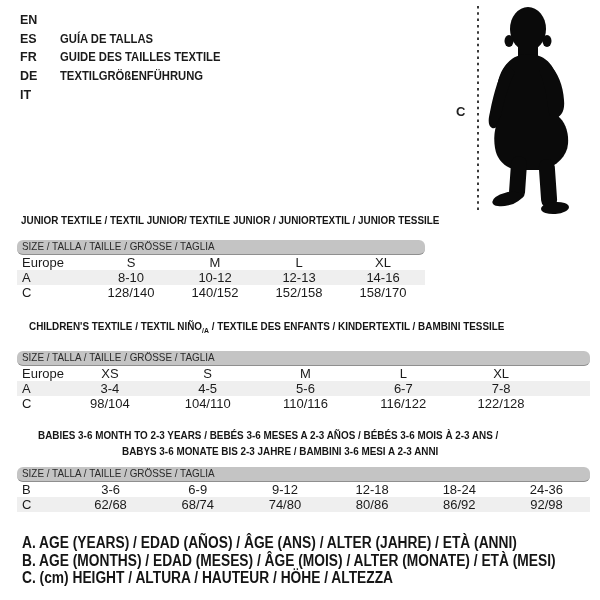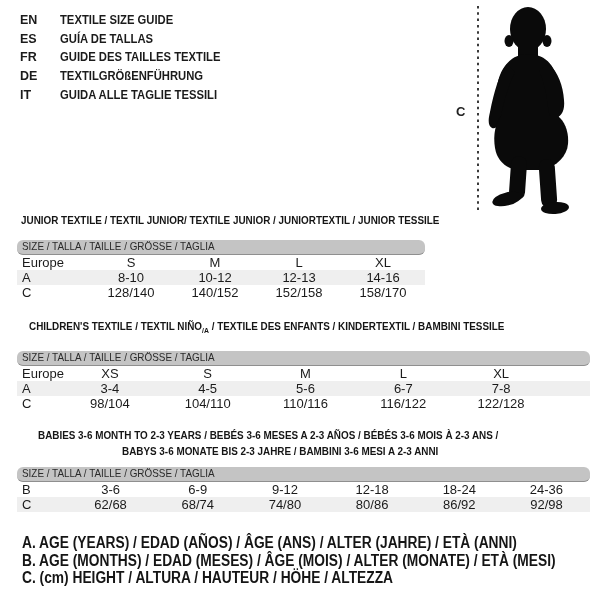--- a/index.html
+++ b/index.html
@@ -48,37 +48,35 @@
   .footnote { font-weight:bold; font-size:16px; line-height:17.5px; color:#151515; }
 </style>
 </head>
 <body>
 
 <div class="page">
 
   <div class="langs">
     <div class="lang-row">
       <span class="lang-code">EN</span>
-      <span class="lang-label"><span class="cond9">TEXTILE SIZE GUIDE</span></span>
     </div>
     <div class="lang-row">
       <span class="lang-code">ES</span>
       <span class="lang-label"><span class="cond9">GUÍA DE TALLAS</span></span>
     </div>
     <div class="lang-row">
       <span class="lang-code">FR</span>
       <span class="lang-label"><span class="cond9">GUIDE DES TAILLES TEXTILE</span></span>
     </div>
     <div class="lang-row">
       <span class="lang-code">DE</span>
       <span class="lang-label"><span class="cond9">TEXTILGRÖßENFÜHRUNG</span></span>
     </div>
     <div class="lang-row">
       <span class="lang-code">IT</span>
-      <span class="lang-label"><span class="cond9">GUIDA ALLE TAGLIE TESSILI</span></span>
     </div>
   </div>
 
   <div class="figure">
     <svg width="148" height="212" viewBox="0 0 148 212">
       <line x1="30" y1="2" x2="30" y2="208" stroke="#3a3a3a" stroke-width="2" stroke-dasharray="2.5 3.8"></line>
       <g transform="translate(37,0)" fill="#0a0a0a">
         <ellipse cx="43" cy="25" rx="18" ry="22"></ellipse>
         <ellipse cx="24" cy="37" rx="4.5" ry="6"></ellipse>
         <ellipse cx="62" cy="37" rx="4.5" ry="6"></ellipse>

